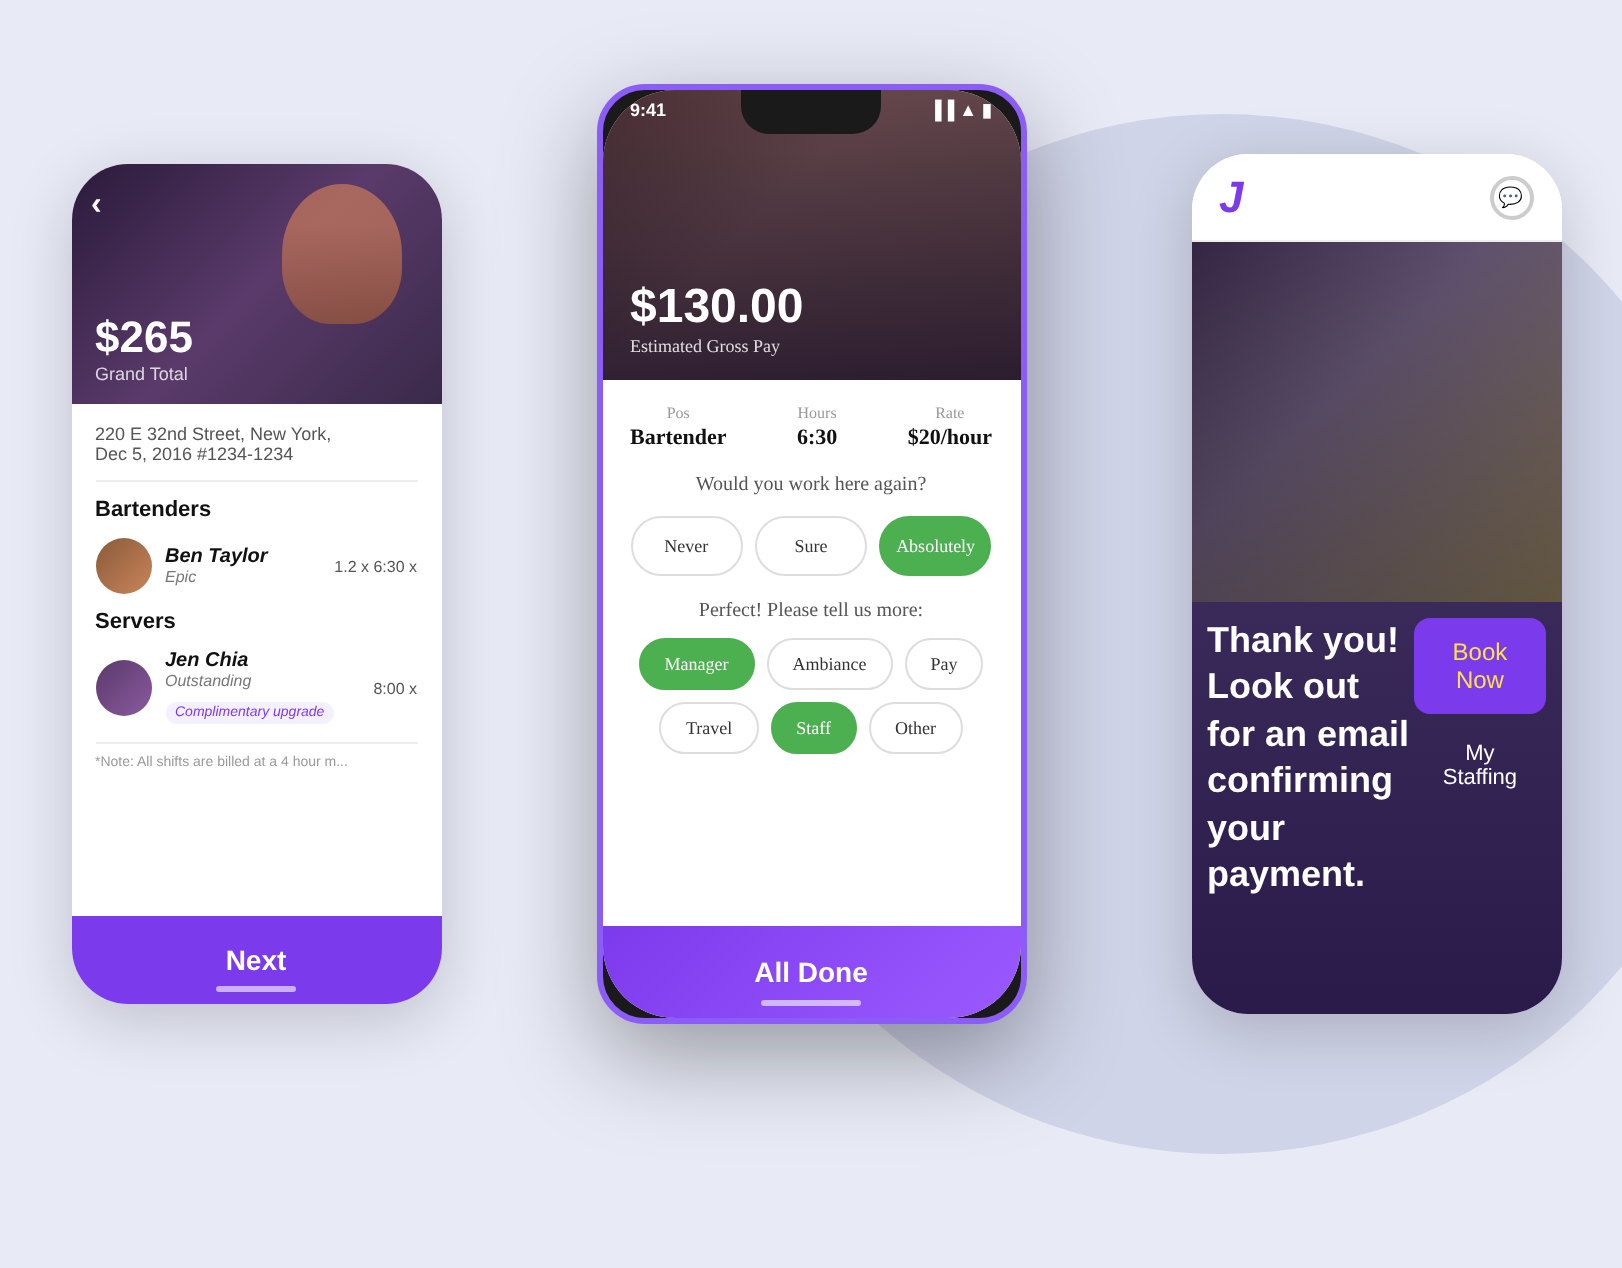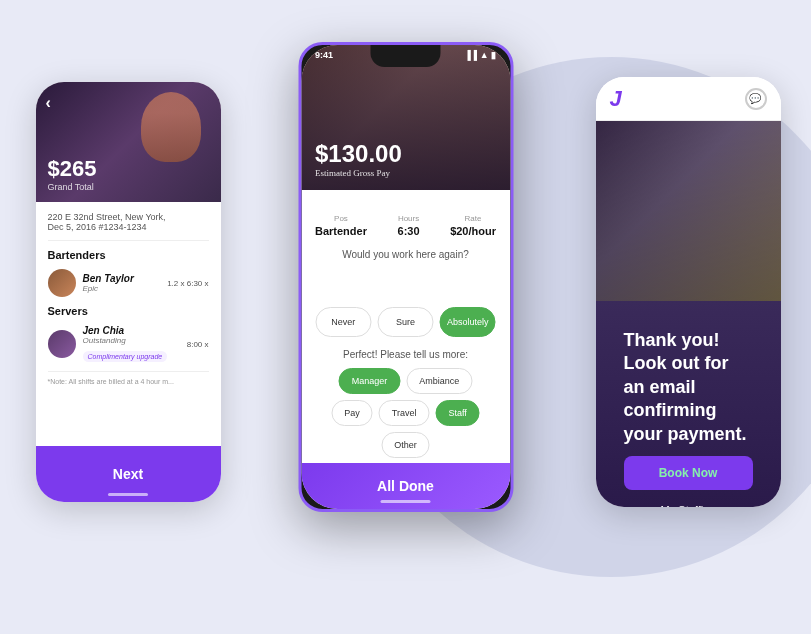--- a/index.html
+++ b/index.html
@@ -150,21 +150,21 @@
       color: #999;
       margin-top: 6px;
       border-top: 1px solid #eee;
       padding-top: 6px;
     }
     .phone-left .next-btn {
       position: absolute;
       bottom: 0;
       left: 0;
       right: 0;
-      height: 56px;
+      height: 44px;
       background: #7c3aed;
       color: #fff;
       font-size: 14px;
       font-weight: 600;
       display: flex;
       align-items: center;
       justify-content: center;
       cursor: pointer;
     }
     .home-indicator-left {
@@ -242,21 +242,22 @@
       color: #fff;
       font-size: 24px;
       font-weight: 700;
     }
     .center-pay-label {
       color: rgba(255,255,255,0.85);
       font-size: 9px;
       font-family: Liberation Serif, serif;
     }
     .center-body {
-      padding: 24px 14px;
+      padding: 12px 14px;
+      font-family: Liberation Serif, serif;
     }
     .center-stats-row {
       display: flex;
       justify-content: space-between;
       margin-bottom: 12px;
     }
     .stat-col { text-align: center; }
     .stat-label { font-size: 8px; color: #999; margin-bottom: 2px; }
     .stat-value { font-size: 11px; font-weight: 600; color: #111; }
     .center-question {
@@ -276,21 +277,20 @@
       height: 30px;
       border-radius: 18px;
       border: 1.5px solid #ddd;
       background: #fff;
       display: flex;
       align-items: center;
       justify-content: center;
       font-size: 9px;
       color: #333;
       cursor: pointer;
-      margin-top: 37px;
     }
     .rating-btn.active {
       background: #4caf50;
       border-color: #4caf50;
       color: #fff;
     }
     .more-label {
       font-size: 10px;
       color: #555;
       text-align: center;
@@ -393,41 +393,41 @@
     }
     .person-right-overlay {
       position: absolute;
       bottom: 0;
       left: 0;
       right: 0;
       top: 0;
       background: linear-gradient(180deg, rgba(0,0,0,0.1) 0%, rgba(0,0,0,0.3) 100%);
     }
     .right-body {
-      padding: 28px;
+      padding: 8px;
       background: linear-gradient(180deg, #3a2a5a 0%, #2a1a4a 100%);
       height: calc(100% - 44px - 180px);
       display: flex;
-      flex-direction: column;
+      flex-direction: row;
       justify-content: space-between;
     }
     .thank-you-text {
       color: #fff;
       font-size: 18px;
       font-weight: 700;
       line-height: 1.3;
       margin-bottom: 10px;
     }
     .right-book-btn {
       background: #7c3aed;
-      color: #86efac;
+      color: #fde047;
       padding: 10px 14px;
       border-radius: 8px;
       font-size: 12px;
-      font-weight: 700;
+      font-weight: 400;
       text-align: center;
       cursor: pointer;
       margin-bottom: 8px;
     }
     .right-staffing-btn {
       background: transparent;
       color: #fff;
       padding: 6px 14px;
       border-radius: 8px;
       font-size: 11px;

